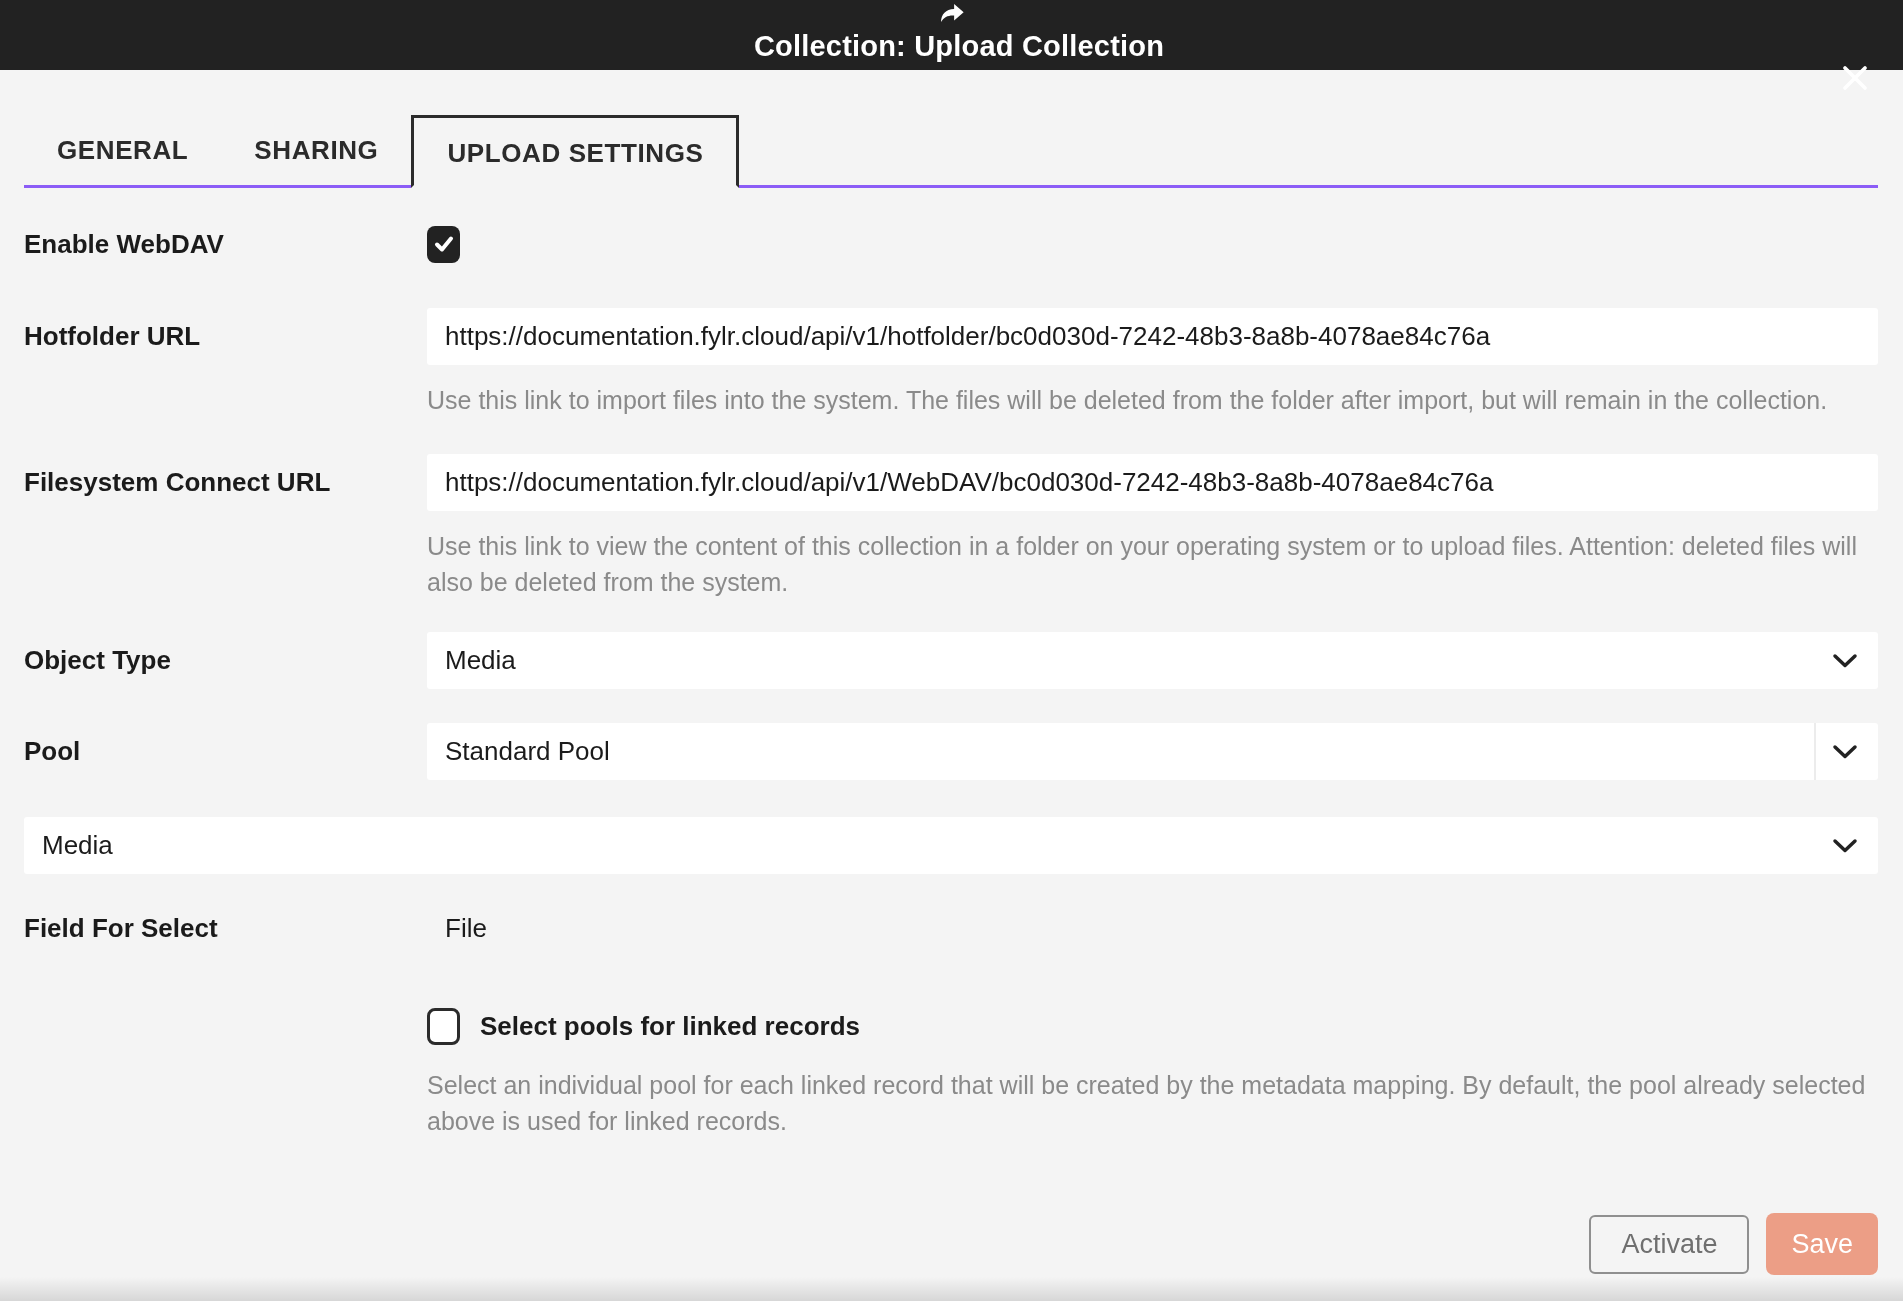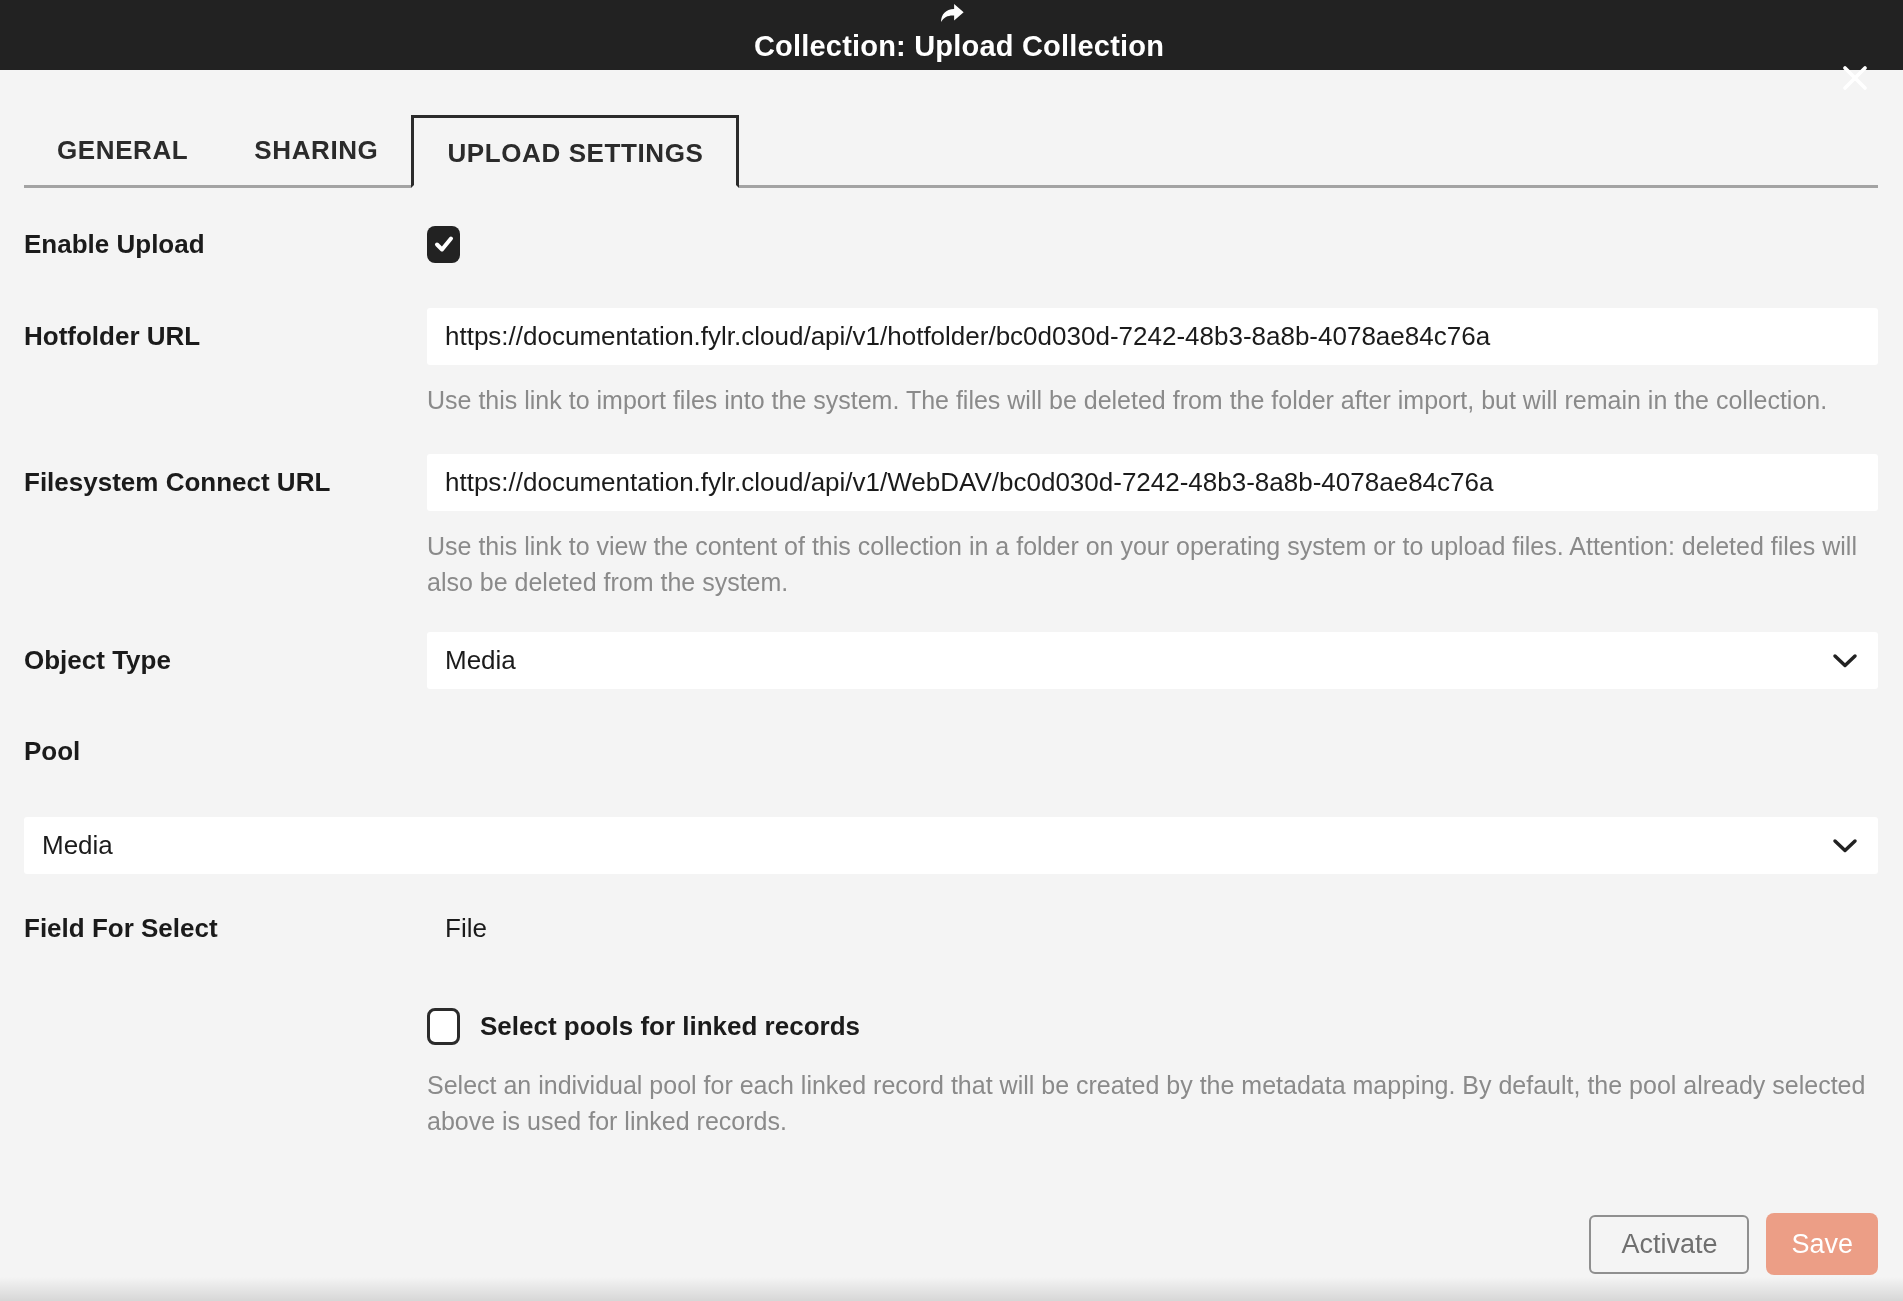--- a/index.html
+++ b/index.html
@@ -36,21 +36,21 @@
     cursor: pointer;
     width: 44px; height: 44px;
     display: flex; align-items: center; justify-content: center;
   }
 
   
   .tabs {
     margin: 45px 25px 0 24px;
     display: flex;
     align-items: flex-end;
-    border-bottom: 3px solid #a3a3a3;
+    border-bottom: 3px solid #8b5cf6;
   }
   .tab {
     height: 70px;
     line-height: 70px;
     padding: 0 33px;
     font-size: 26px;
     font-weight: bold;
     letter-spacing: 0.6px;
     color: #2b2b2b;
     cursor: pointer;
@@ -218,21 +218,21 @@
 
 <nav class="tabs">
   <div class="tab">GENERAL</div>
   <div class="tab">SHARING</div>
   <div class="tab active">UPLOAD SETTINGS</div>
 </nav>
 
 <div class="form">
 
   <div class="row row-enable">
-    <div class="row-label h36">Enable Upload</div>
+    <div class="row-label h36">Enable WebDAV</div>
     <div class="row-field h36" style="display:flex;align-items:center;">
       <div class="checkbox checked">
         <span style="display:flex;">
           <svg width="24" height="24" viewBox="0 0 24 24">
             <path d="M5 12.5 L10 17.5 L19 6.5" stroke="#ffffff" stroke-width="4" fill="none" stroke-linecap="round" stroke-linejoin="round"></path>
           </svg>
         </span>
       </div>
     </div>
   </div>
@@ -262,20 +262,31 @@
           <svg width="26" height="16" viewBox="0 0 26 16">
             <path d="M3 3 L13 12.5 L23 3" stroke="#222222" stroke-width="3.5" fill="none" stroke-linecap="round" stroke-linejoin="round"></path>
           </svg>
         </span>
       </div>
     </div>
   </div>
 
   <div class="row row-pool">
     <div class="row-label h57">Pool</div>
+    <div class="row-field">
+      <div class="select">
+        <span>Standard Pool</span>
+        <span class="select-divider"></span>
+        <span class="chevron">
+          <svg width="26" height="16" viewBox="0 0 26 16">
+            <path d="M3 3 L13 12.5 L23 3" stroke="#222222" stroke-width="3.5" fill="none" stroke-linecap="round" stroke-linejoin="round"></path>
+          </svg>
+        </span>
+      </div>
+    </div>
   </div>
 
   <div class="row row-mask">
     <div class="row-field">
       <div class="select">
         <span>Media</span>
         <span class="chevron">
           <svg width="26" height="16" viewBox="0 0 26 16">
             <path d="M3 3 L13 12.5 L23 3" stroke="#222222" stroke-width="3.5" fill="none" stroke-linecap="round" stroke-linejoin="round"></path>
           </svg>

